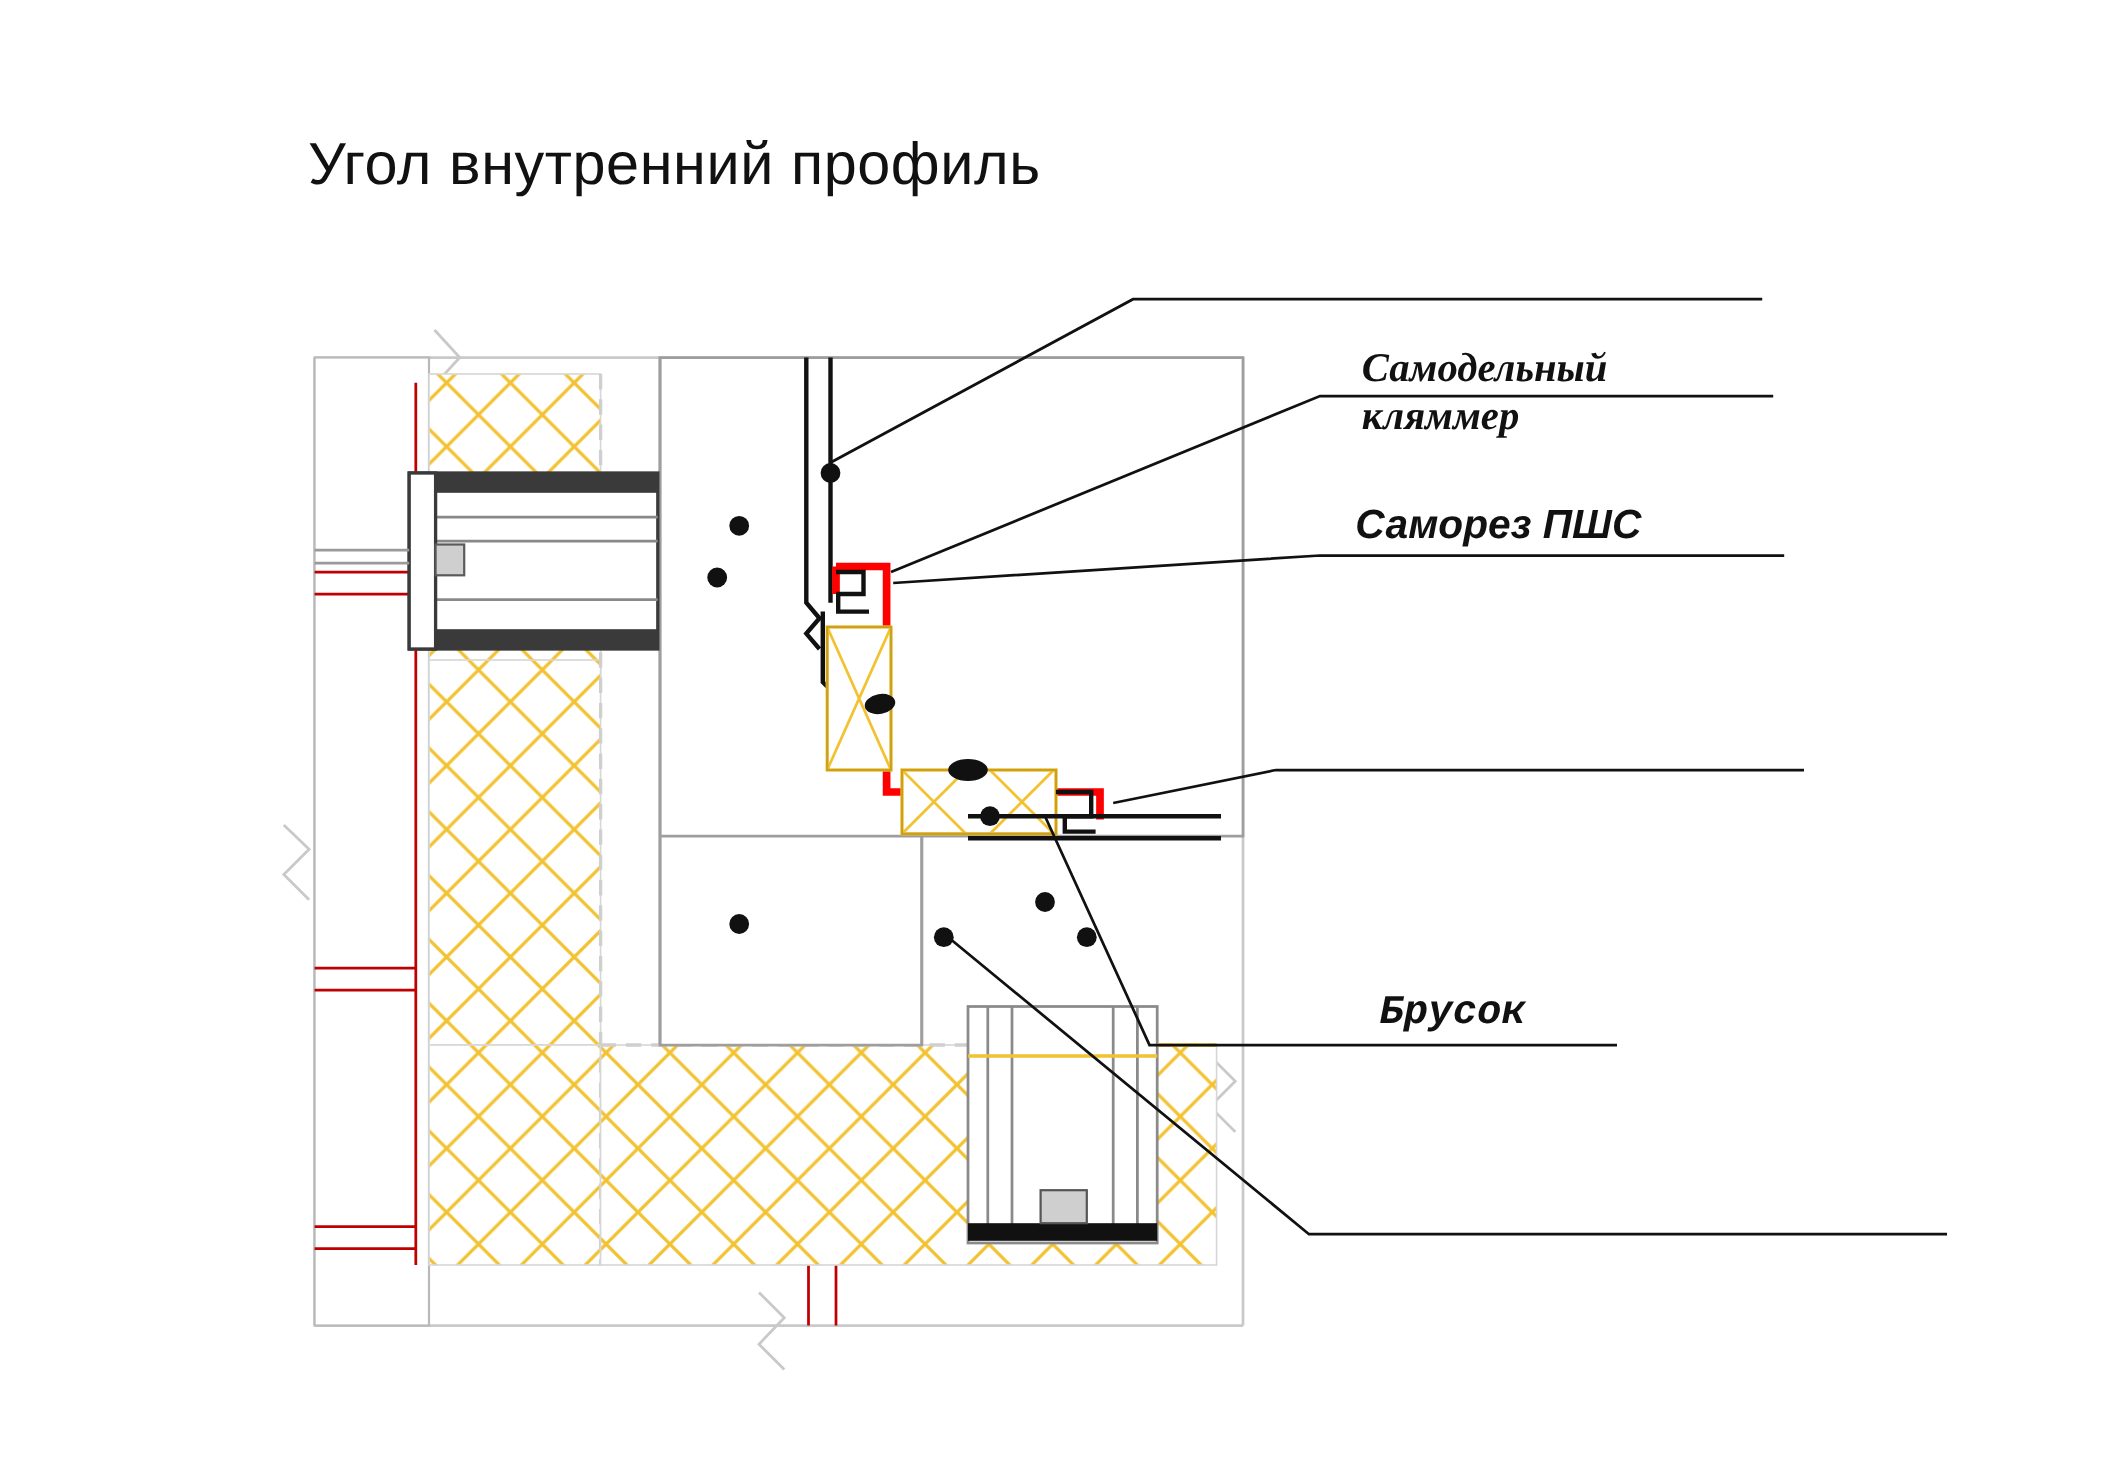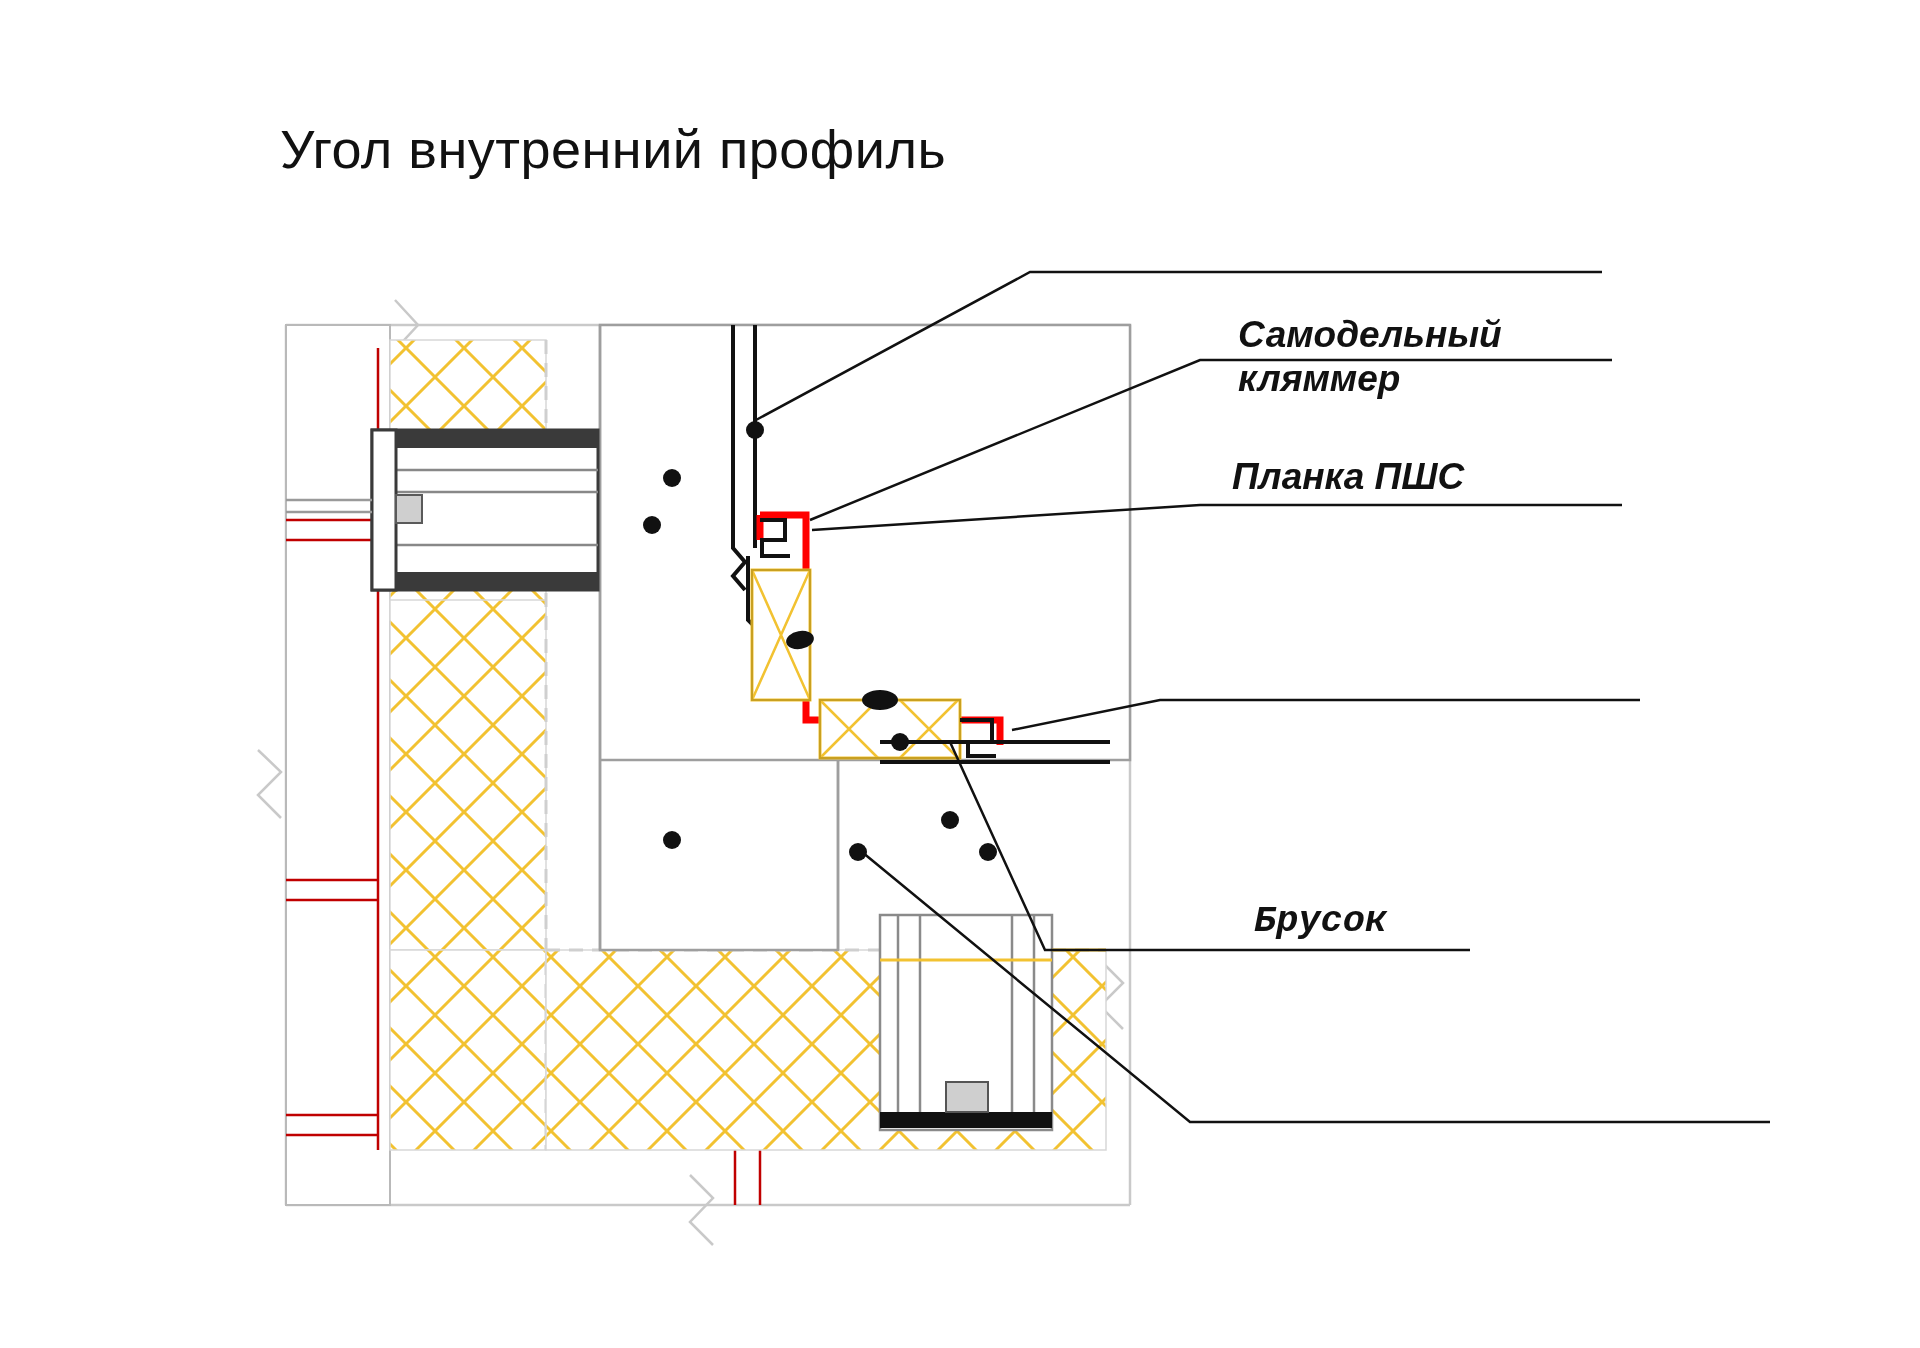--- a/index.html
+++ b/index.html
@@ -41,21 +41,21 @@
     white-space: pre-line;
   }
   svg.diagram {
     position: absolute;
     left: 0;
     top: 0;
     width: 1920px;
     height: 1348px;
   }
   .lbl-1 { left: 1060px; top: 225px; }
-  .lbl-2 { left: 1238px; top: 313px; }
+  .lbl-2 { left: 1238px; top: 313px; font-family: Liberation Serif, serif; }
   .lbl-3 { left: 1232px; top: 455px; }
   .lbl-4 { left: 1224px; top: 608px; }
   .lbl-5 { left: 1254px; top: 900px; font-family: Liberation Mono, monospace; }
   .lbl-6 { left: 1238px; top: 1078px; }
 </style>
 </head>
 <body>
 
 <div class="page">
 
@@ -199,16 +199,16 @@
       <path d="M810 520 L1200 360 L1612 360"></path>
       <path d="M812 530 L1200 505 L1622 505"></path>
       <path d="M1012 730 L1160 700 L1640 700"></path>
       <path d="M950 742 L1045 950 L1470 950"></path>
       <path d="M862 852 L1190 1122 L1770 1122"></path>
     </g>
   </svg>
 
   <div class="callout lbl-2">Самодельный
 кляммер</div>
-  <div class="callout lbl-3">Планка ПШС</div>
+  <div class="callout lbl-3">Саморез ПШС</div>
   <div class="callout lbl-5">Брусок</div>
 
 </div>
 
 </body></html>

